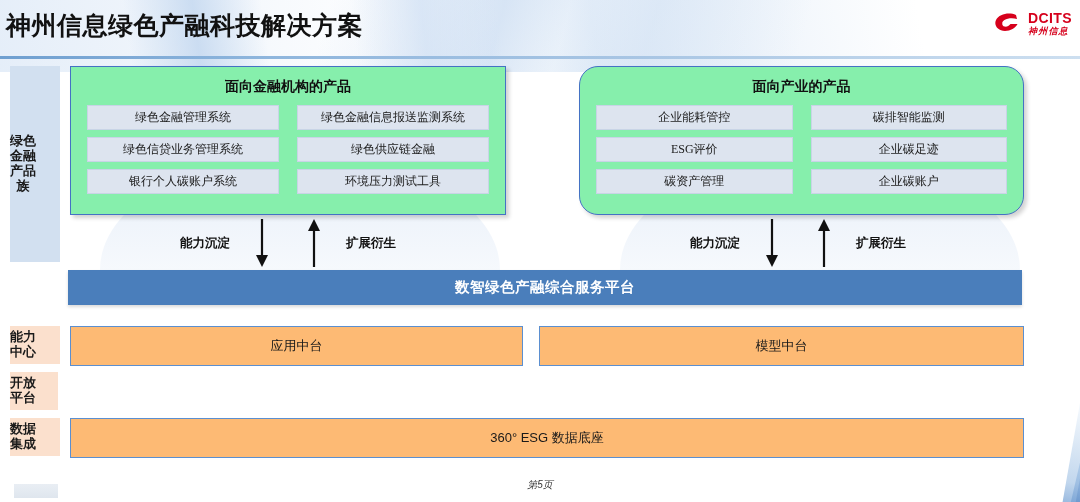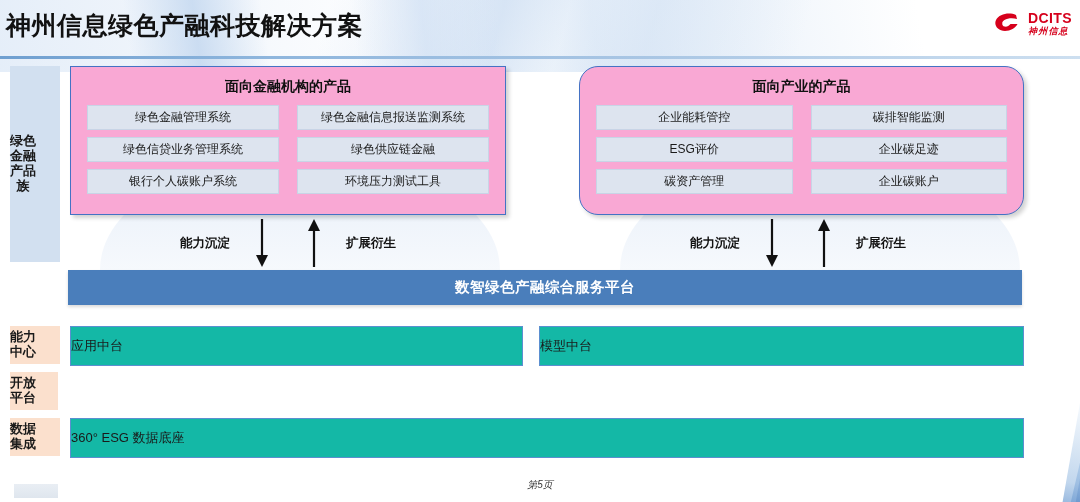--- a/index.html
+++ b/index.html
@@ -92,23 +92,24 @@
     position:absolute;bottom:0;
     background:linear-gradient(180deg, rgba(226,235,247,.95) 0%, rgba(236,242,250,.85) 55%, rgba(243,247,252,.75) 100%);
     border-radius:50% 50% 0 0 / 100% 100% 0 0;
     pointer-events:none;
   }
   #dome-left{left:100px;top:96px;width:400px;height:116px;}
   #dome-right{left:620px;top:96px;width:400px;height:116px;}
 
   
   .panel{
-    position:absolute;background:#f9a8d4;
+    position:absolute;background:#86efac;
     border:1.6px solid #4472c4;
     box-shadow:3px 3px 4px rgba(0,0,0,.18);
+    font-family:Liberation Serif, serif;
   }
   #panel-financial{left:70px;top:8px;width:434px;height:147px;}
   #panel-industry{left:579px;top:8px;width:443px;height:147px;border-radius:19px;}
   .panel-title{
     text-align:center;font-size:14px;font-weight:bold;color:#111;
     margin-top:11px;margin-bottom:9px;
   }
   .chip-grid{
     display:grid;grid-template-columns:1fr 1fr;gap:7px 18px;
     padding:0 16px;
@@ -130,22 +131,22 @@
   .platform{
     position:absolute;left:68px;top:212px;width:954px;height:35px;
     background:#4a7ebb;
     display:flex;align-items:center;justify-content:center;
     color:#ffffff;font-size:14.5px;font-weight:bold;letter-spacing:.5px;
     box-shadow:0 2px 3px rgba(0,0,0,.15);
   }
 
   
   .lbox{
-    position:absolute;background:#14b8a6;border:1.4px solid #5b8fd0;
-    display:flex;align-items:center;
+    position:absolute;background:#fdba74;border:1.4px solid #5b8fd0;
+    display:flex;align-items:center;justify-content:center;
     font-size:13px;color:#1a1a1a;
   }
   #box-app{left:70px;top:268px;width:451px;height:38px;}
   #box-model{left:539px;top:268px;width:483px;height:38px;}
   #box-open{left:70px;top:314px;width:952px;height:38px;}
   #box-data{left:70px;top:360px;width:952px;height:38px;}
 
   
   .footer{
     position:absolute;left:0;top:478px;width:1080px;

